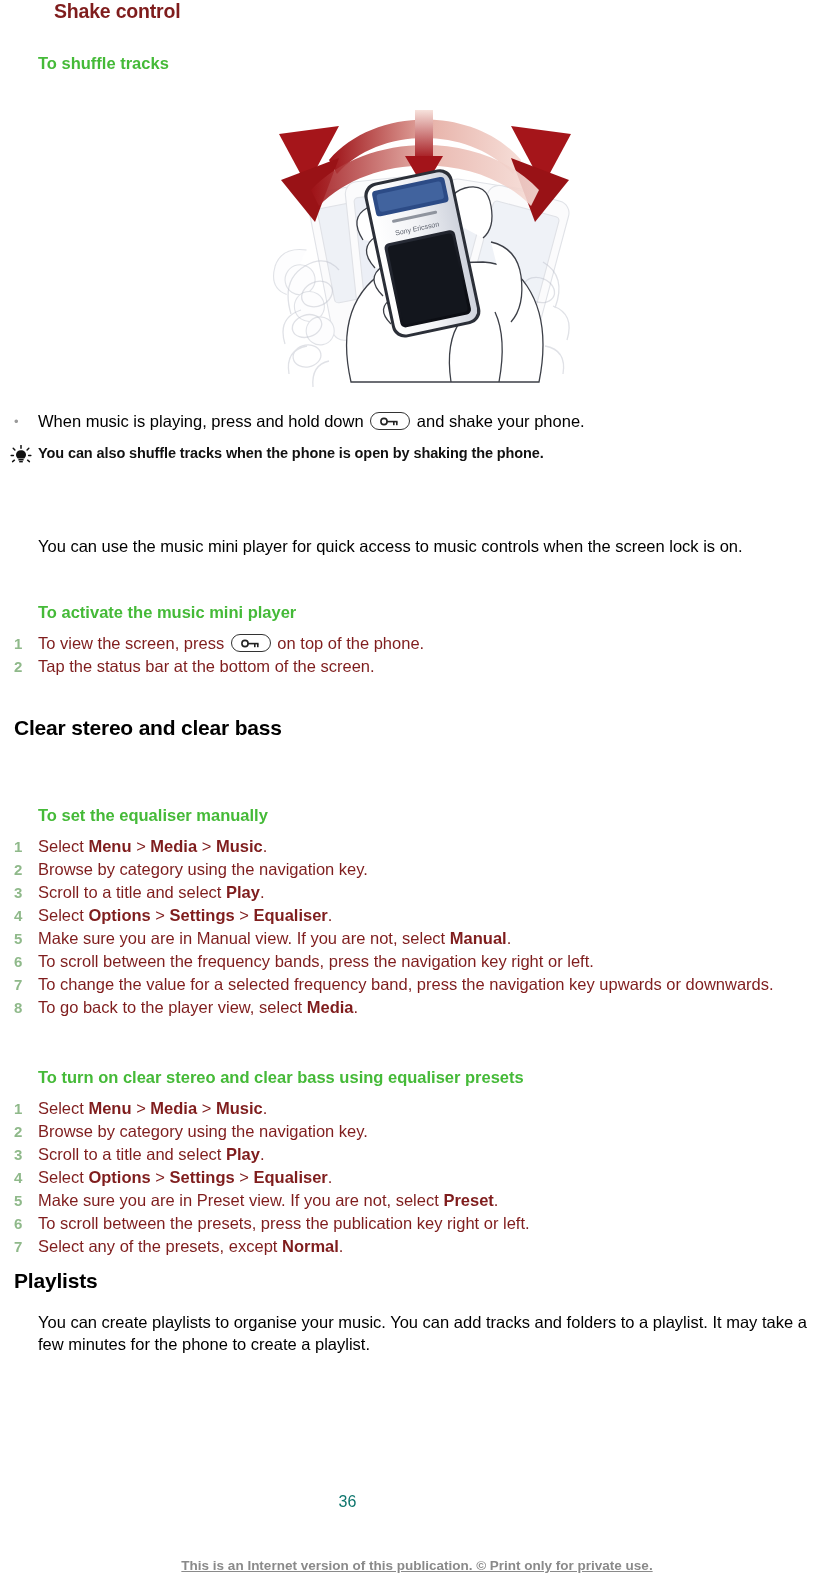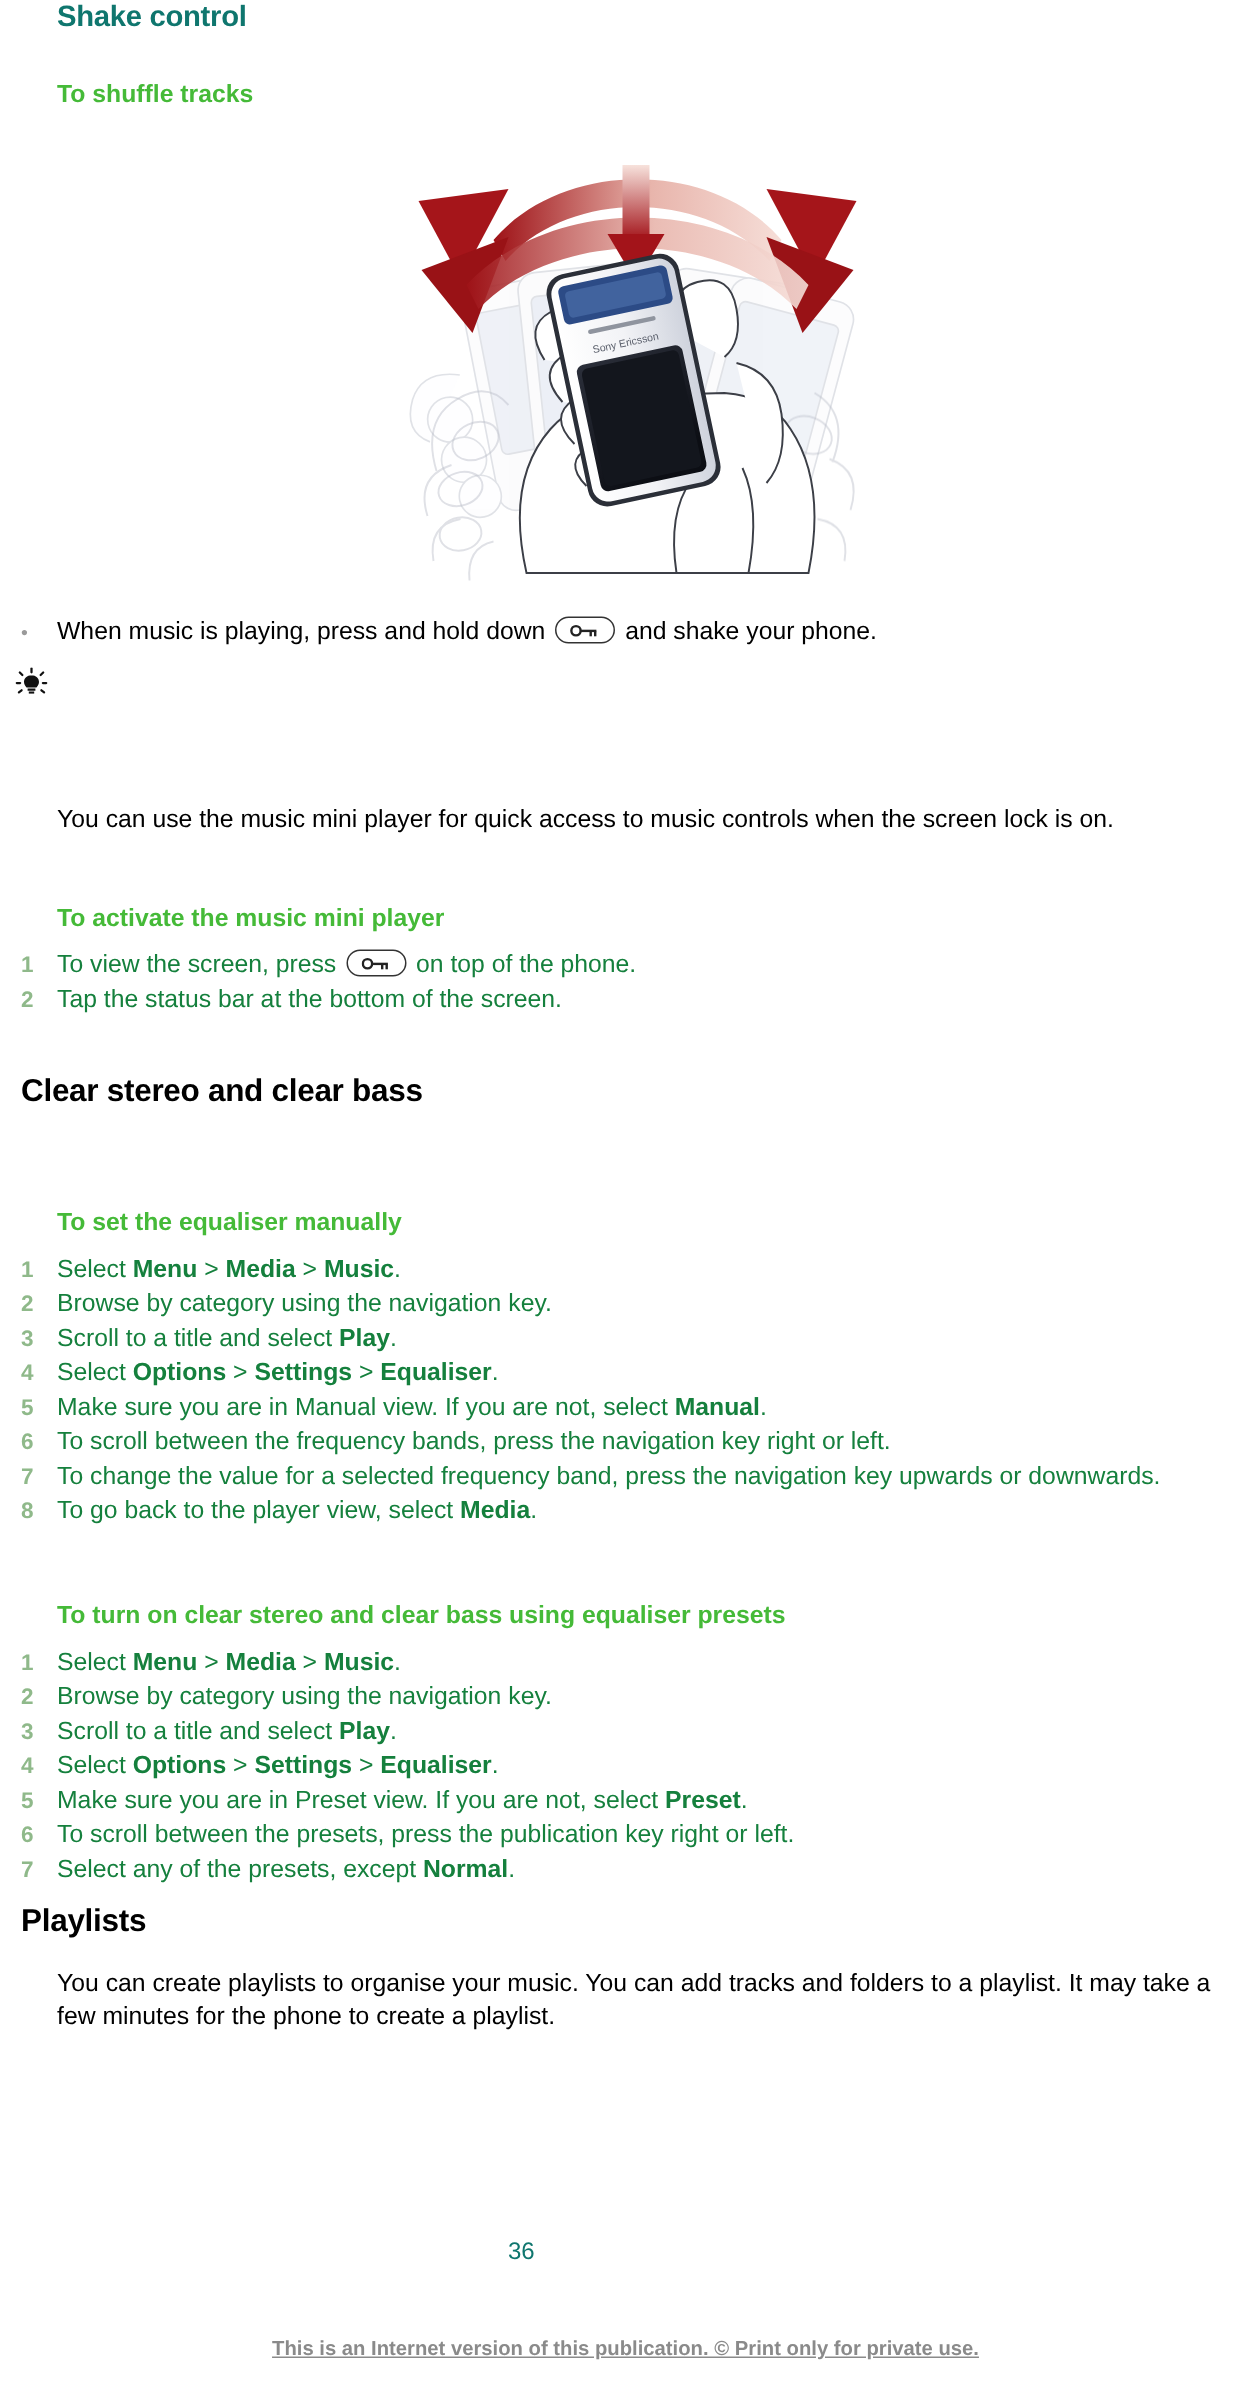--- a/index.html
+++ b/index.html
@@ -29,22 +29,23 @@
     font-weight: bold;
     letter-spacing: -0.2px;
     color: #000;
     white-space: nowrap;
   }
   .h2 {
     position: absolute;
     font-size: 19.5px;
     font-weight: bold;
     letter-spacing: -0.2px;
-    color: #0f766e;
+    color: #7f1d1d;
     white-space: nowrap;
+    margin-left: 16px;
   }
   .h3green {
     position: absolute;
     font-size: 16.5px;
     font-weight: bold;
     color: #45ba38;
     white-space: nowrap;
   }
   .body {
     position: absolute;
@@ -70,21 +71,21 @@
     color: #8fb98a;
     font-weight: bold;
     font-size: 15px;
     line-height: 23px;
     text-align: left;
     padding-left: 2px;
     box-sizing: border-box;
   }
   .olist .txt {
     flex: 1;
-    color: #15803d;
+    color: #7f1d1d;
   }
 
   .bulletrow {
     position: absolute;
     display: flex;
     align-items: flex-start;
     font-size: 16.5px;
     line-height: 23px;
   }
   .bulletrow .bul {
@@ -299,20 +300,21 @@
           <line x1="11" y1="0.6" x2="11" y2="3.2"></line>
           <line x1="3.2" y1="3.3" x2="4.9" y2="5"></line>
           <line x1="18.8" y1="3.3" x2="17.1" y2="5"></line>
           <line x1="1.2" y1="10.4" x2="3.4" y2="10.4"></line>
           <line x1="20.8" y1="10.4" x2="18.6" y2="10.4"></line>
           <line x1="2.6" y1="16.6" x2="4.4" y2="15.2"></line>
           <line x1="19.4" y1="16.6" x2="17.6" y2="15.2"></line>
         </g>
       </svg>
     </div>
+    <div class="tiptext">You can also shuffle tracks when the phone is open by shaking the phone.</div>
   </div>
 
 
   <div class="body" style="left:38px; top:535px; width:795px;">You can use the music mini player for quick access to music controls when the screen lock is on.</div>
 
   <div class="h3green" style="left:38px; top:603px;">To activate the music mini player</div>
 
   <div class="olist" style="left:12px; top:632px; width:790px;">
     <div class="row">
       <div class="num">1</div>

